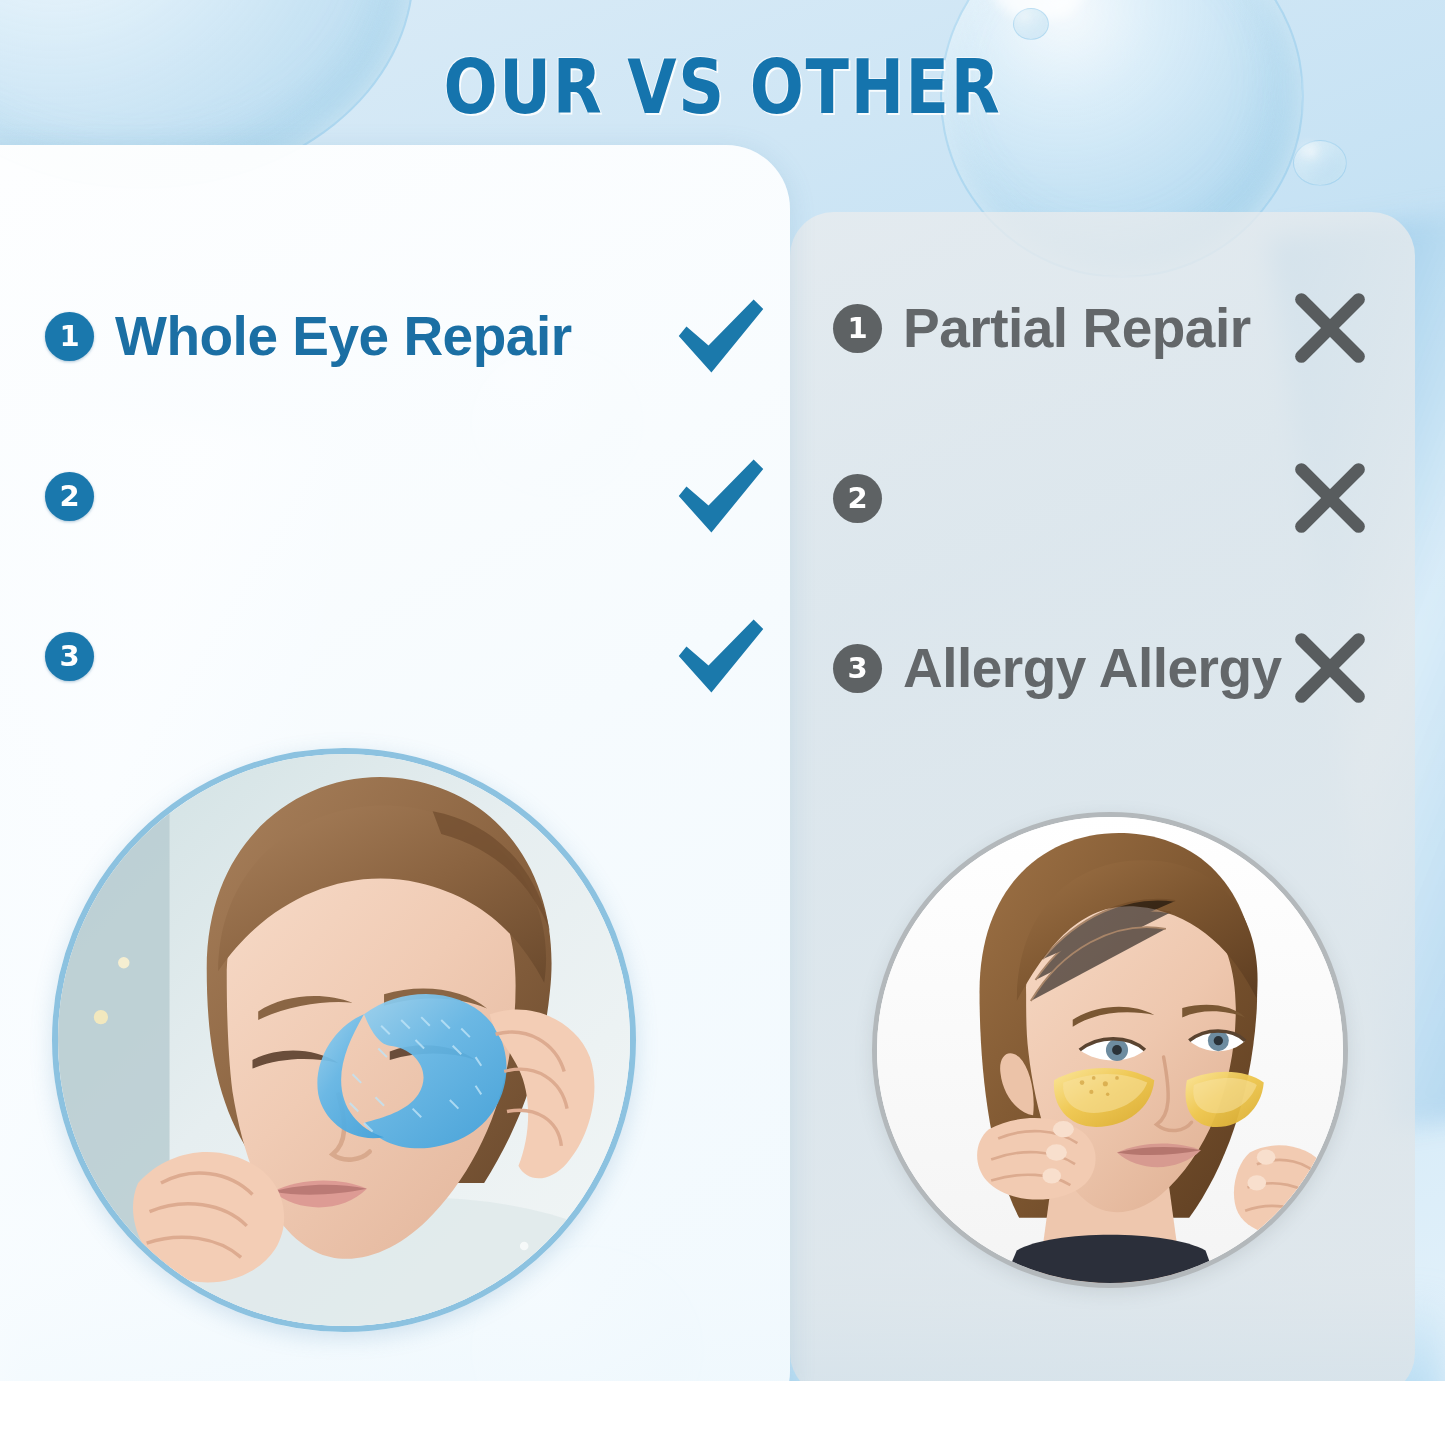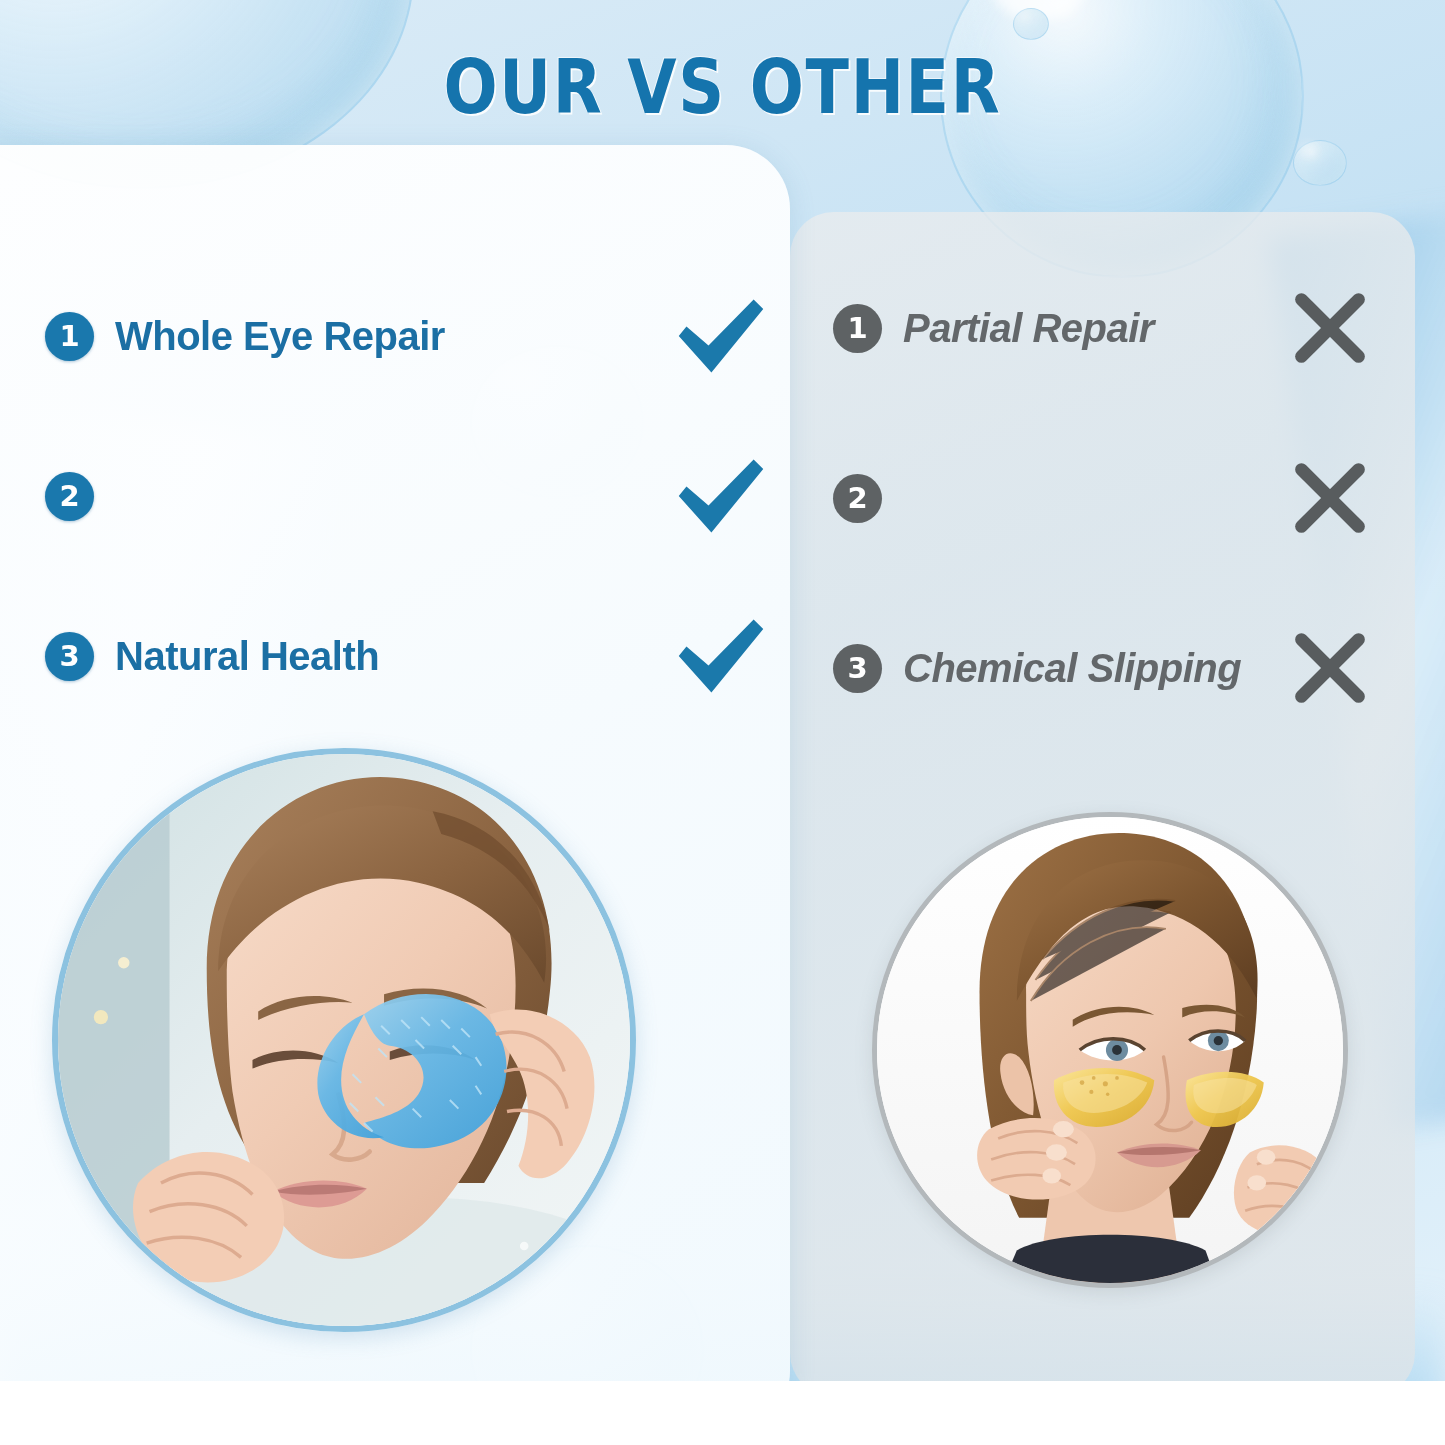--- a/index.html
+++ b/index.html
@@ -171,32 +171,31 @@
     font-family: "DejaVu Sans", sans-serif;
     font-weight: bold;
     font-size: 29px;
     line-height: 1;
   }
   #list-our   .badge { background: #1a78ad; box-shadow: 0 1px 3px rgba(20,90,140,.35); }
   #list-other .badge { background: #5e6264; }
 
   .feature-label {
     margin-left: 21px;
-    font-size: 40px;
+    font-size: 55px;
     font-weight: bold;
     white-space: nowrap;
     letter-spacing: -.5px;
   }
   #list-our .feature-label {
     color: #1b6fa4;
     text-shadow: 1px 1px 1px rgba(255,255,255,.8);
   }
   #list-other .feature-label {
     color: #63676a;
-    font-style: italic;
   }
 
   .mark {
     margin-left: auto;
     flex: 0 0 auto;
     width: 96px;
     height: 96px;
     display: flex;
     align-items: center;
     justify-content: center;
@@ -266,21 +265,20 @@
       <div class="badge">2</div>
       <div class="mark">
         <svg viewBox="0 0 100 100" width="96" height="96" aria-hidden="true">
           <path d="M6 50 L14 40 L37 60 L84 12 L94 22 L40 88 Z" fill="#1b79ab"></path>
         </svg>
       </div>
     </div>
 
     <div class="feature-row">
       <div class="badge">3</div>
-      <div class="feature-label">Natural Health</div>
       <div class="mark">
         <svg viewBox="0 0 100 100" width="96" height="96" aria-hidden="true">
           <path d="M6 50 L14 40 L37 60 L84 12 L94 22 L40 88 Z" fill="#1b79ab"></path>
         </svg>
       </div>
     </div>
   </div>
 
   <div class="feature-list" id="list-other">
 
@@ -304,21 +302,21 @@
           <g stroke="#585c5e" stroke-width="15" stroke-linecap="round">
             <line x1="16" y1="16" x2="84" y2="84"></line>
             <line x1="84" y1="16" x2="16" y2="84"></line>
           </g>
         </svg>
       </div>
     </div>
 
     <div class="feature-row">
       <div class="badge">3</div>
-      <div class="feature-label">Chemical Slipping</div>
+      <div class="feature-label">Allergy Allergy</div>
       <div class="mark">
         <svg viewBox="0 0 100 100" width="84" height="84" aria-hidden="true">
           <g stroke="#585c5e" stroke-width="15" stroke-linecap="round">
             <line x1="16" y1="16" x2="84" y2="84"></line>
             <line x1="84" y1="16" x2="16" y2="84"></line>
           </g>
         </svg>
       </div>
     </div>
   </div>

